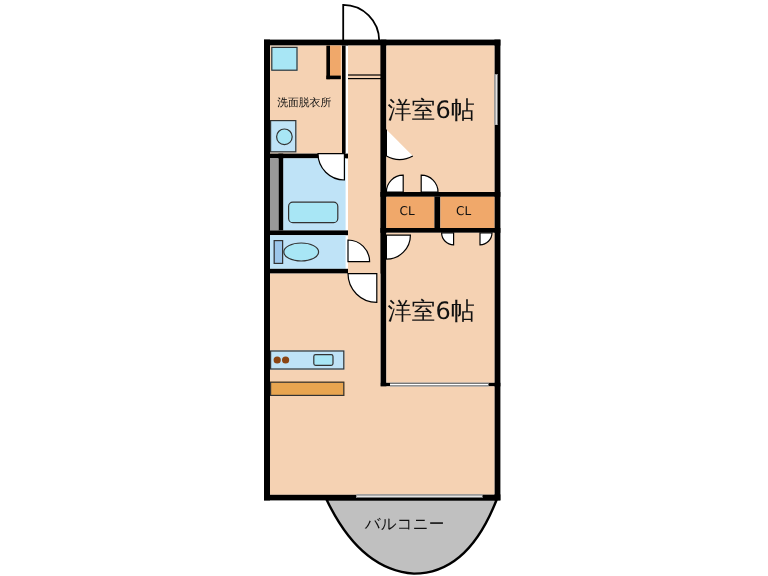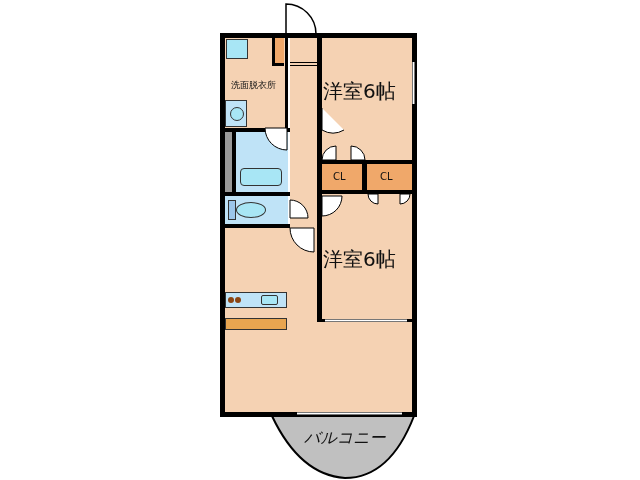--- a/index.html
+++ b/index.html
@@ -16,21 +16,21 @@
 </head>
 <body>
 
 <div class="abs" style="left:0;top:0;width:640px;height:480px;">
 
   <svg style="left:0;top:0;" width="640" height="480">
     <path d="M272 416 Q300 475 345 478 Q390 478 414 416 Z" fill="#c0c0c0" stroke="#000" stroke-width="2"></path>
 
     <path d="M286 34 L286 4 A30 30 0 0 1 316 34" fill="#fff" stroke="#000" stroke-width="1.5"></path>
   </svg>
-  <div class="label" style="left:304px;top:428px;font-size:16px;font-style:italic;">バルコニー</div>
+  <div class="label" style="left:304px;top:428px;font-size:13px;">バルコニー</div>
 
   <div class="abs wall" style="left:220px;top:33px;width:197px;height:5px;"></div>
   <div class="abs wall" style="left:220px;top:33px;width:5px;height:384px;"></div>
   <div class="abs wall" style="left:412px;top:33px;width:5px;height:384px;"></div>
   <div class="abs wall" style="left:220px;top:412px;width:197px;height:5px;"></div>
 
   <div class="abs room" style="left:225px;top:38px;width:60px;height:90px;"></div>
   <div class="abs cyan" style="left:226px;top:39px;width:22px;height:20px;"></div>
   <div class="abs orange" style="left:272px;top:38px;width:12px;height:28px;border-left:3px solid #000;border-bottom:3px solid #000;"></div>
   <div class="label" style="left:231px;top:79px;font-size:9px;">洗面脱衣所</div>

